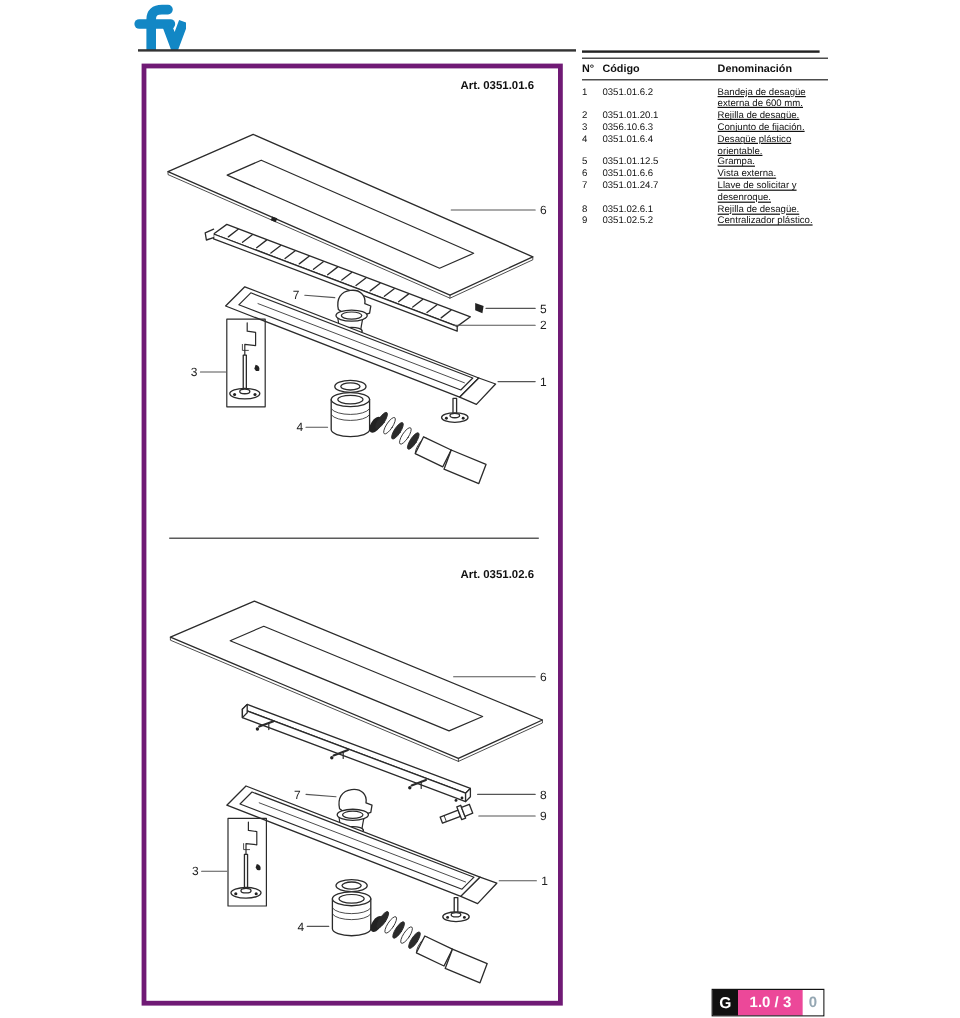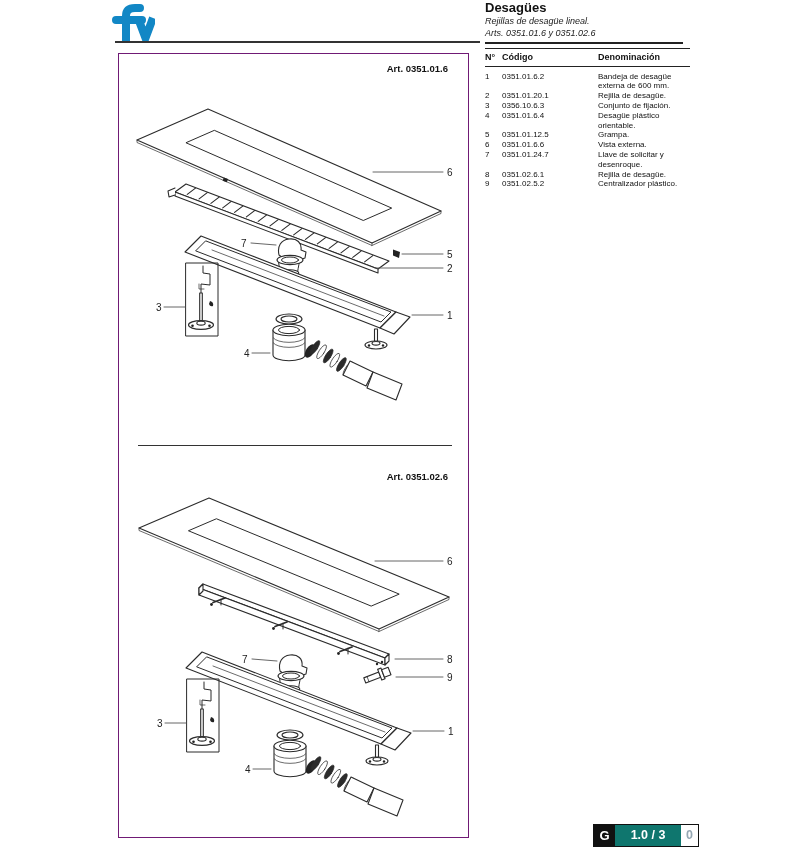--- a/index.html
+++ b/index.html
@@ -15,25 +15,25 @@
   .title-rule{position:absolute;left:485px;top:42px;width:198px;border-top:2px solid #222;}
 
   
   .ptable{position:absolute;left:485px;top:48px;width:205px;font-size:8px;}
   .ptable .hd{display:grid;grid-template-columns:17px 96px 1fr;
               border-top:1.2px solid #222;border-bottom:1.2px solid #222;
               font-weight:bold;font-size:9px;padding:3px 0 4px;}
   .ptable .rows{margin-top:5px;}
   .ptable .row{display:grid;grid-template-columns:17px 96px 1fr;line-height:9.4px;
                margin-bottom:0.5px;}
-  .ptable .nm{white-space:pre-line;}
+  .ptable .nm{white-space:pre-line;text-decoration:underline;}
 
   
   .frame{position:absolute;left:118px;top:53px;width:351px;height:785px;
-         border:1px solid #701a75;box-sizing:border-box;}
+         border:4px solid #701a75;box-sizing:border-box;}
   .art{position:absolute;right:20px;font-size:9.5px;font-weight:bold;}
   .art1{top:9px;} .art2{top:417px;}
   .ddiv{position:absolute;left:19px;right:16px;top:391px;border-top:1.2px solid #333;}
   .dsvg{position:absolute;left:0;width:349px;height:392px;}
   #svg1{top:0;} #svg2{top:392px;}
 
   svg{stroke-linejoin:round;stroke-linecap:round;}
   .w{fill:#fff;stroke:#2b2b2b;stroke-width:1.1;}
   .n{fill:none;stroke:#2b2b2b;stroke-width:1;}
   .t{fill:none;stroke:#2b2b2b;stroke-width:0.7;}
@@ -42,44 +42,39 @@
   .clip line{stroke:#2b2b2b;}
   text.co{font:10px "Liberation Sans",sans-serif;fill:#222;}
 
   
   .note{position:absolute;left:485px;top:787px;width:215px;font-size:8.6px;
         font-style:italic;line-height:10.3px;white-space:pre-line;color:#222;}
   .badge{position:absolute;left:593px;top:824px;height:21px;display:flex;
          border:1px solid #111;font-weight:bold;}
   .badge span{display:block;text-align:center;line-height:21px;}
   .bg{width:21px;background:#111;color:#fff;font-size:13px;}
-  .bb{width:66px;background:#0f766e;color:#fff;font-size:12.5px;}
+  .bb{width:54px;background:#ec4899;color:#fff;font-size:12.5px;}
   .bo{width:17px;background:#fff;color:#95a7b3;font-size:12.5px;}
 </style>
 </head>
 <body>
 
 <div class="page">
 
   <div class="logo">
     <svg width="44" height="40" viewBox="0 0 44 40">
       <g stroke="#1287c5" fill="none">
         <path d="M15,39 V14 q0,-8 9,-8 h5" stroke-width="8"></path>
         <path d="M5,18 H31" stroke-width="8"></path>
         <path d="M28.5,20 l6,16 l7.5,-20" stroke-width="8" stroke-linejoin="miter" stroke-linecap="butt"></path>
       </g>
     </svg>
   </div>
   <div class="logo-rule"></div>
 
-  <div class="head">
-    <div class="title">Desagües</div>
-    <div class="sub">Rejillas de desagüe lineal.</div>
-    <div class="sub">Arts. 0351.01.6 y 0351.02.6</div>
-  </div>
   <div class="title-rule"></div>
 
   <div class="ptable">
     <div class="hd">
       <span>N°</span>
       <span>Código</span>
       <span>Denominación</span>
     </div>
     <div class="rows">
       <div class="row">

